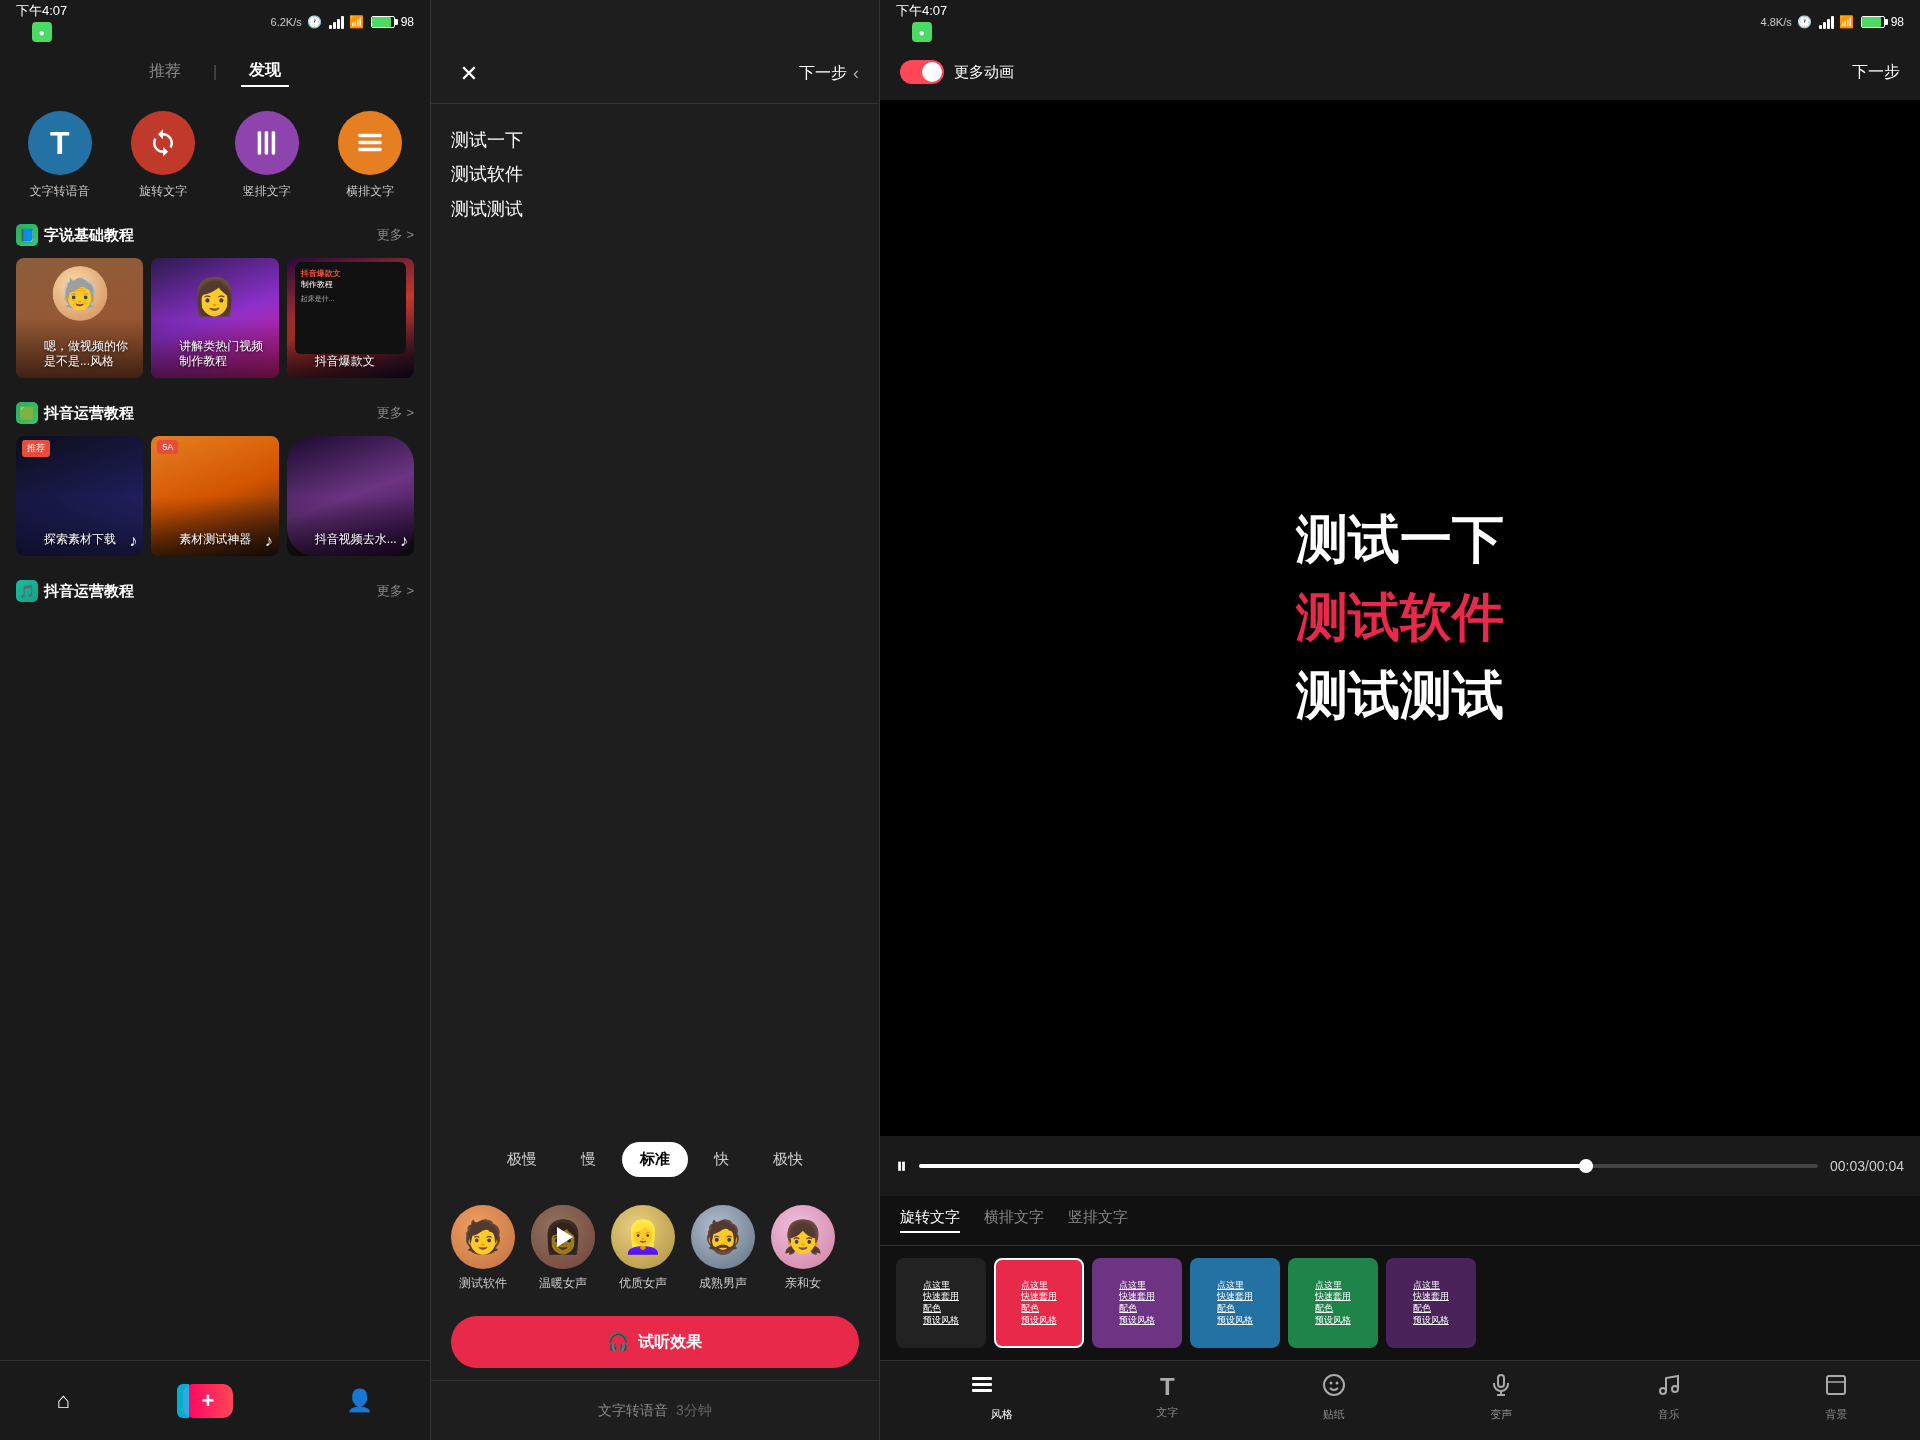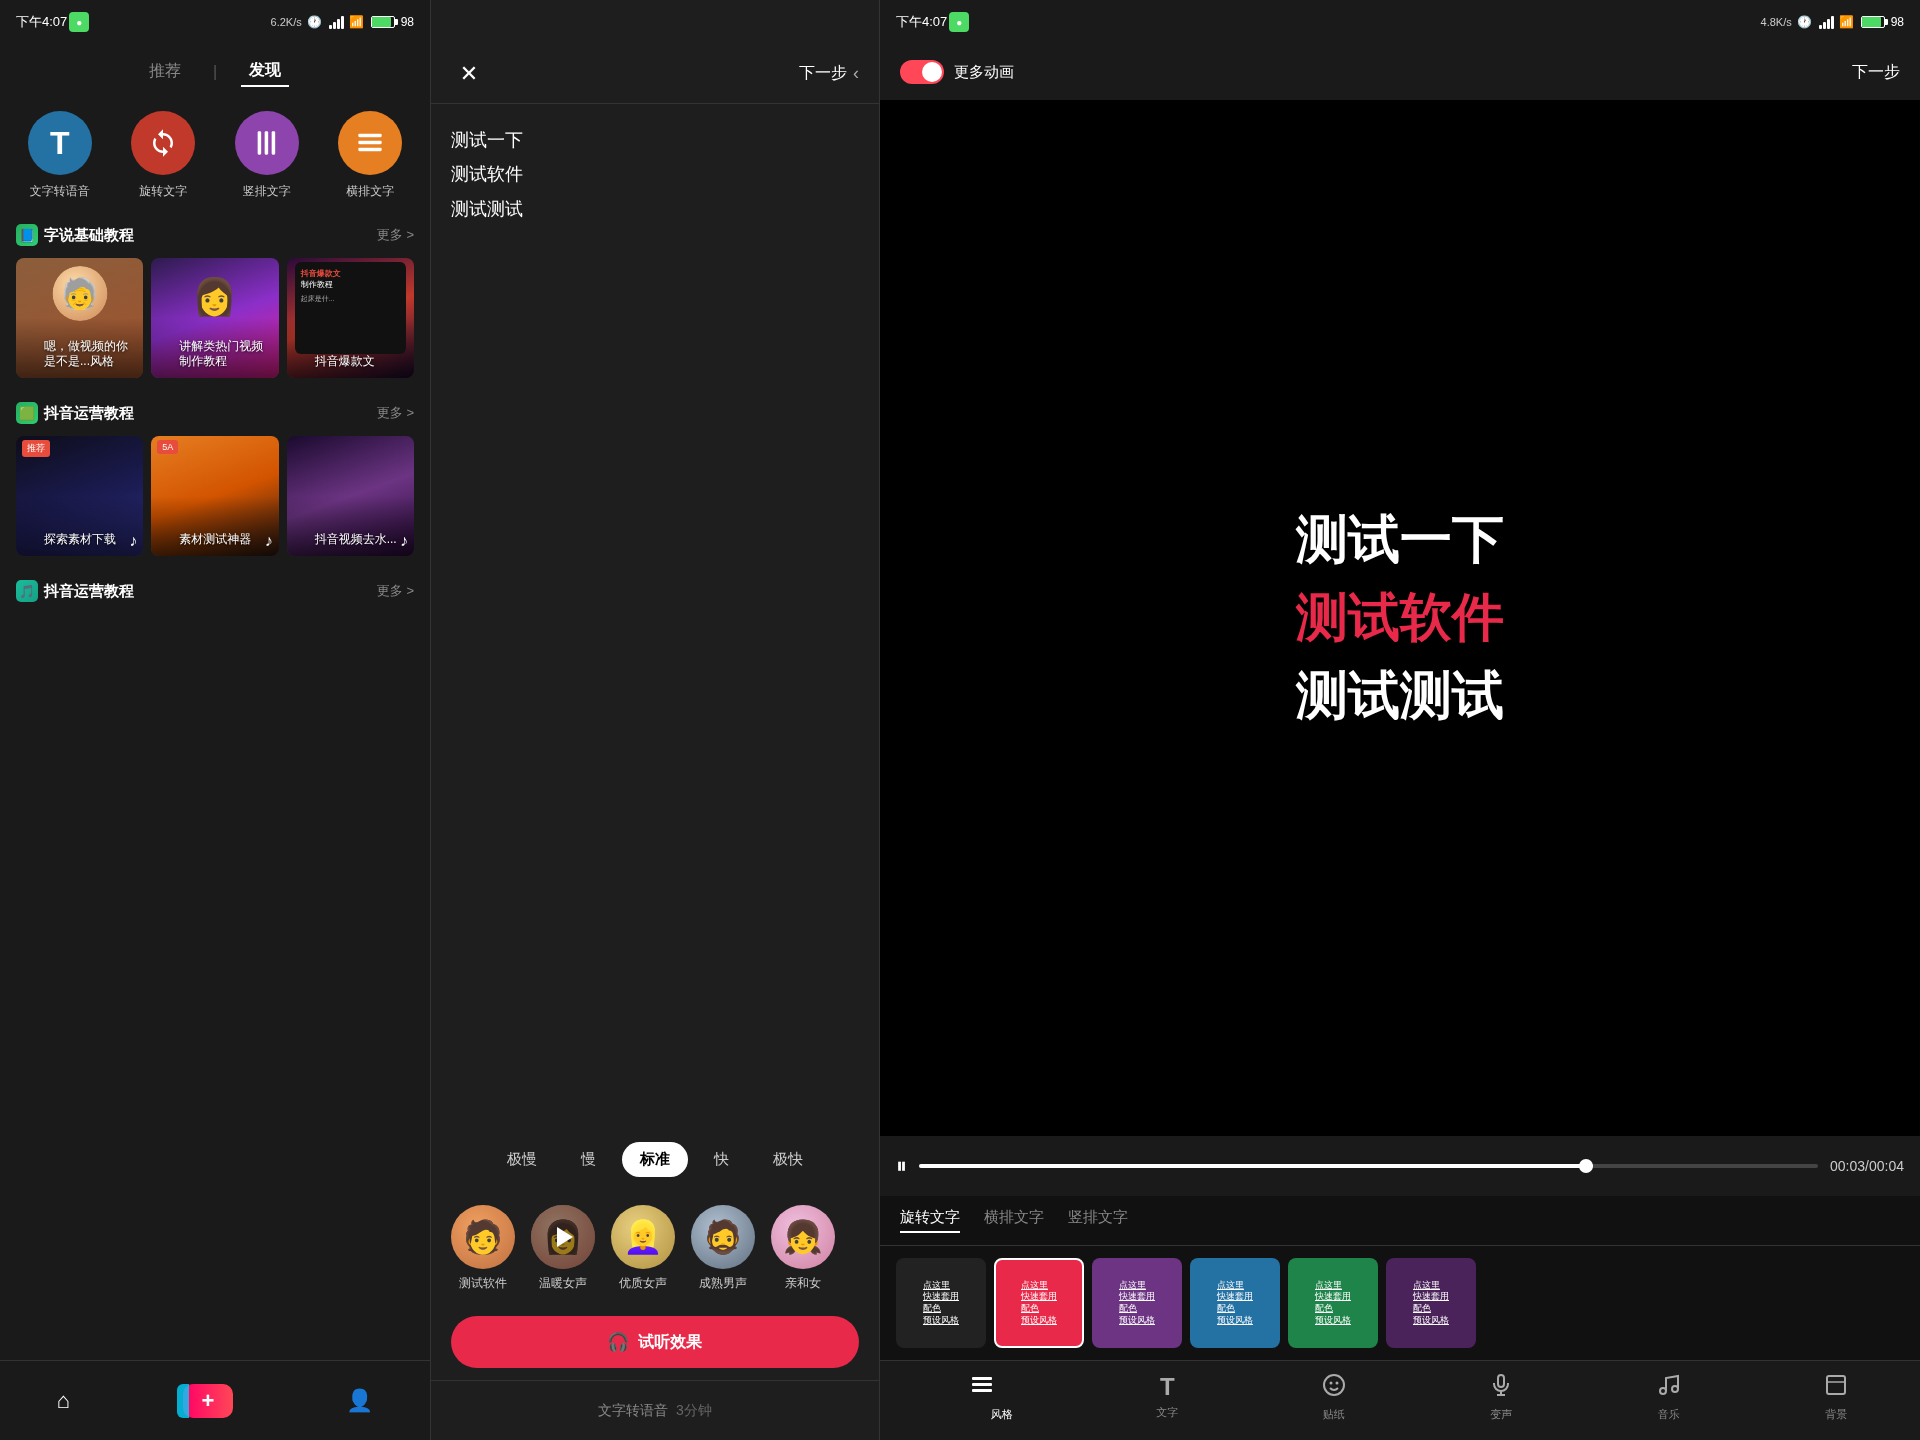--- a/index.html
+++ b/index.html
@@ -26,21 +26,21 @@
       height: 44px;
       background: #1a1a1a;
       display: flex;
       align-items: center;
       justify-content: space-between;
       padding: 0 16px;
       font-size: 13px;
       color: #fff;
       flex-shrink: 0;
     }
-    .status-left { display: flex; align-items: center; gap: 2px; }
+    .status-left { display: flex; align-items: center; gap: 2px; flex-direction: column; }
     .status-right { display: flex; align-items: center; gap: 6px; font-size: 12px; }
     .status-dot { width: 20px; height: 20px; background: #4cd964; border-radius: 4px; display:flex; align-items:center; justify-content:center; font-size:10px; color:#fff; }
     .status-speed { color: #ccc; font-size: 11px; }
     .battery { width: 24px; height: 12px; border: 1.5px solid #fff; border-radius: 2px; position: relative; display:inline-block; }
     .battery::after { content:''; position:absolute; right:-4px; top:50%; transform:translateY(-50%); width:3px; height:6px; background:#fff; border-radius:0 1px 1px 0; }
     .battery-fill { width: 90%; height: 100%; background: #4cd964; border-radius: 1px; }
 
     .nav-tabs {
       display: flex;
       align-items: center;
@@ -747,21 +747,21 @@
         <div class="card-bg" style="background:linear-gradient(160deg,#e67e22,#d35400,#2c1810);">
           <div class="card-overlay"></div>
           <div style="position:absolute;top:4px;left:6px;background:#e74c3c;color:#fff;font-size:9px;padding:2px 5px;border-radius:3px;">5A</div>
           <span class="card-label">素材测试神器</span>
           <div style="position:absolute;bottom:6px;right:6px;">
             <span style="font-size:16px;color:#fff;">♪</span>
           </div>
         </div>
       </div>
       <div class="card-item">
-        <div class="card-bg" style="background:linear-gradient(160deg,#1a0a2e,#6c3483,#2a0a3a);">
+        <div class="card-bg" style="background:linear-gradient(160deg,#1a0a2e,#6c3483,#2a0a3a);border-radius:28px;">
           <div class="card-overlay"></div>
           <span class="card-label">抖音视频去水...</span>
           <div style="position:absolute;bottom:6px;right:6px;">
             <span style="font-size:16px;color:#fff;">♪</span>
           </div>
         </div>
       </div>
     </div>
 
     <div class="section-header">

